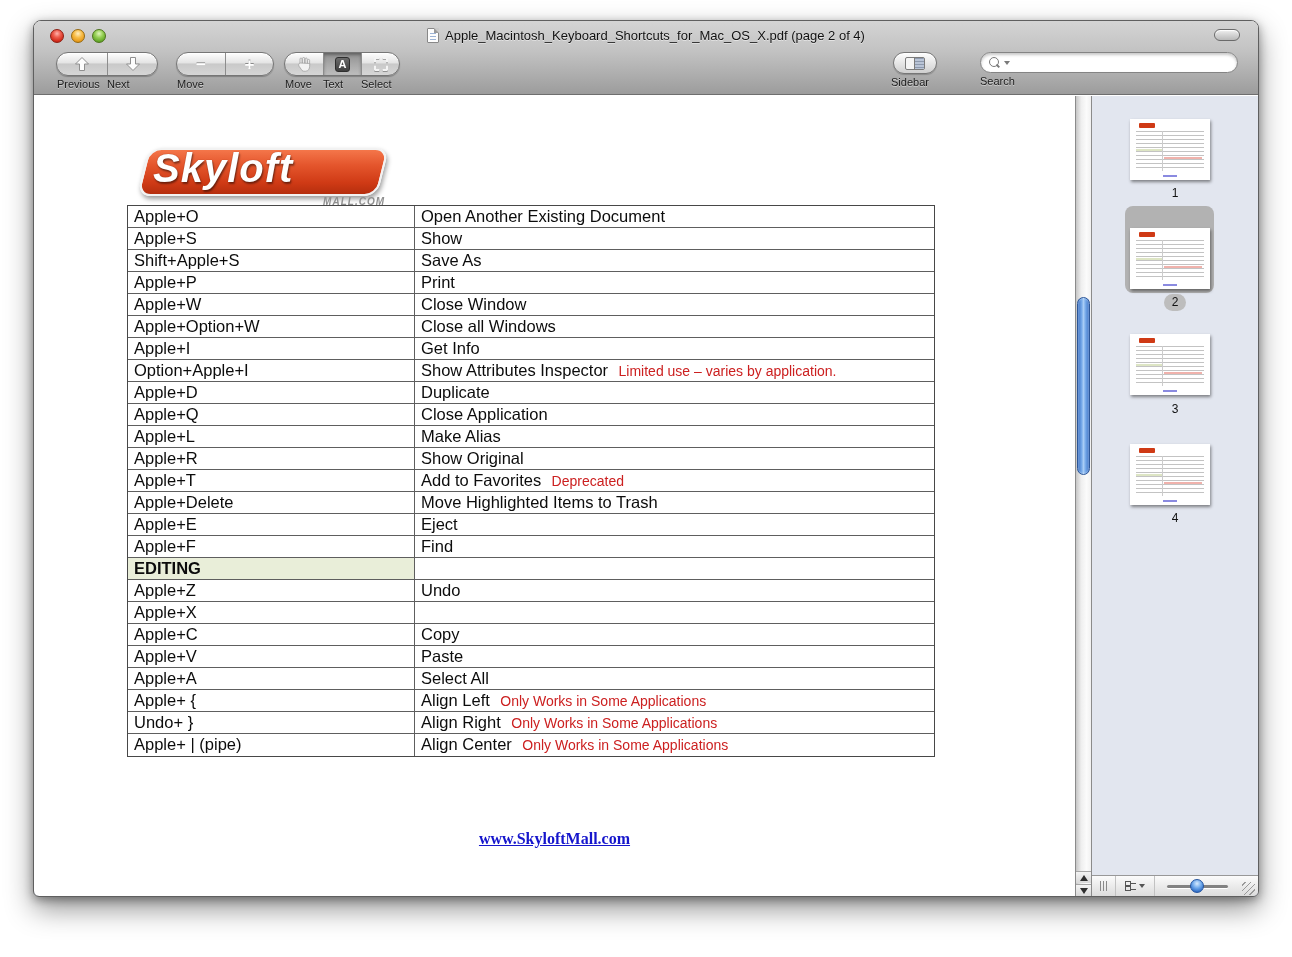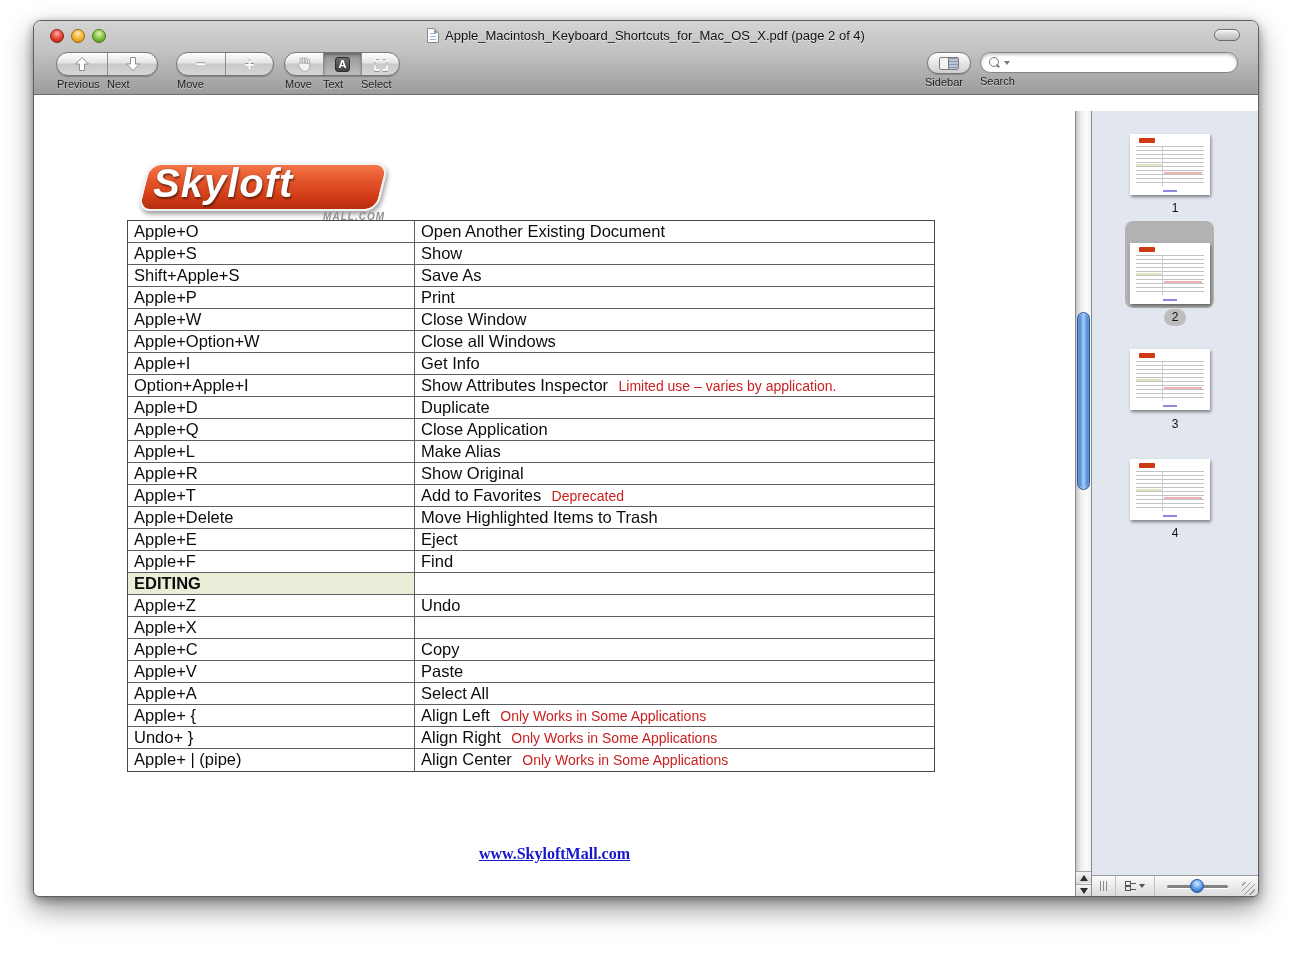--- a/index.html
+++ b/index.html
@@ -66,21 +66,21 @@
     box-shadow:inset 0 2px 3px rgba(0,0,0,.22); display:flex; align-items:center; padding:0 8px; gap:3px; }
   .search-input { flex:1; border:none; outline:none; font-size:12px; background:transparent; height:16px; }
   .mag { position:relative; width:12px; height:12px; flex:0 0 auto; }
   .mag:before { content:""; position:absolute; left:0; top:0; width:8px; height:8px; border:1.5px solid #7a7a7a; border-radius:50%; }
   .mag:after { content:""; position:absolute; left:7px; top:8px; width:4px; height:1.6px; background:#7a7a7a; transform:rotate(45deg); }
   .mag-arrow { width:0; height:0; border-left:3px solid transparent; border-right:3px solid transparent; border-top:4px solid #7a7a7a; flex:0 0 auto; }
 
   .arrow-svg { display:block; }
 
   
-  .content { position:absolute; left:0; top:75px; right:0; bottom:0; display:flex; background:#0f172a;margin-top:15px; }
+  .content { position:absolute; left:0; top:75px; right:0; bottom:0; display:flex; background:#0f172a; }
   .mainview { position:relative; width:1041px; height:100%; background:#fff; overflow:hidden; flex:0 0 auto; }
 
   
   .logo-wrap { position:absolute; left:103px; top:48px; width:260px; height:72px; }
   .logo-box { position:absolute; left:6px; top:4px; width:240px; height:48px;
     background:linear-gradient(180deg,#f4764a 0%,#e4552c 35%,#cf3a15 75%,#b52e0e 100%);
     transform:skewX(-14deg); border-radius:13px; border:2px solid #f2f2f2;
     box-shadow:2px 3px 5px rgba(0,0,0,.4); }
   .logo-text { position:absolute; left:16px; top:2px; font-style:italic; font-weight:bold; font-size:40px; letter-spacing:1px;
     color:#fff; text-shadow:1px 2px 2px rgba(0,0,0,.45), 0 0 1px #8c2a10; }
@@ -226,21 +226,21 @@
               <span class="dash-box"></span>
             </div>
           </div>
           <div class="tlabelrow">
             <span class="tlabel" style="width:38px;">Move</span>
             <span class="tlabel" style="width:38px;">Text</span>
             <span class="tlabel" style="width:38px;">Select</span>
           </div>
         </div>
 
-        <div class="tgroup" style="left:891px;">
+        <div class="tgroup" style="left:857px;">
           <div class="mini-btn">
             <span class="sidebar-glyph"></span>
           </div>
           <div class="tlabelrow">
             <span class="tlabel" style="width:48px;">Sidebar</span>
           </div>
         </div>
 
         <div class="tgroup" style="left:946px;">
           <div class="search-pill">

